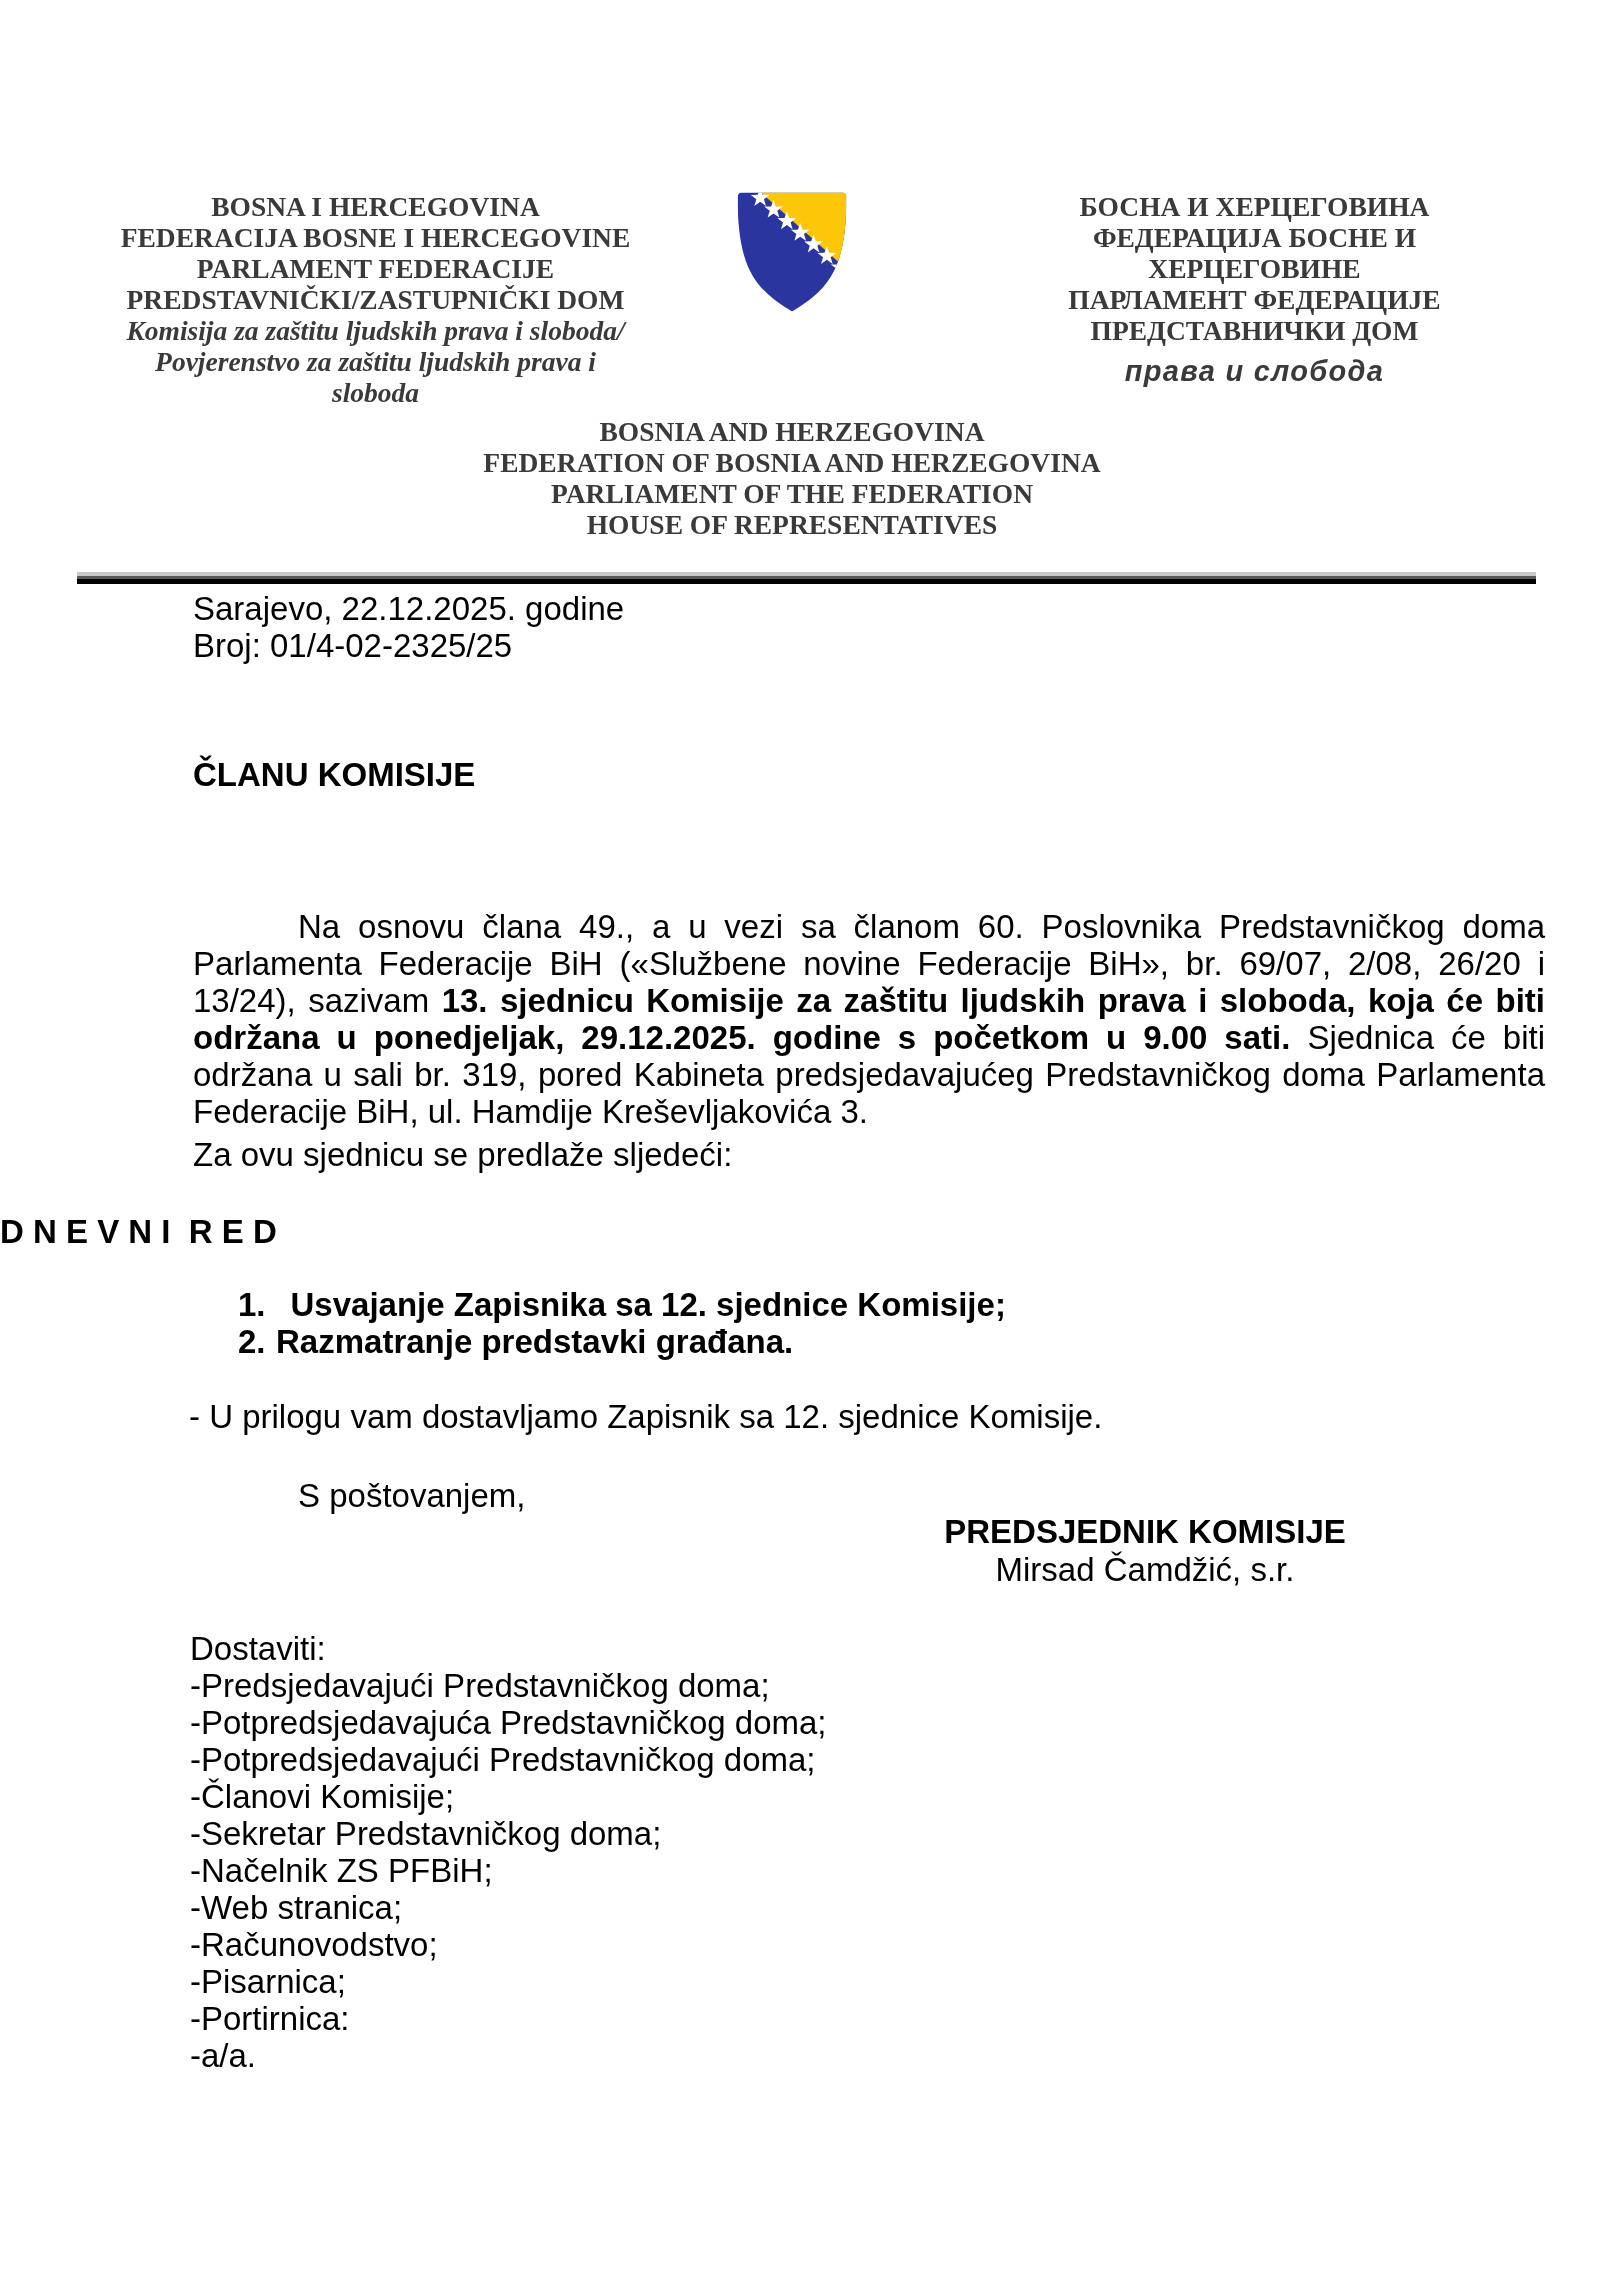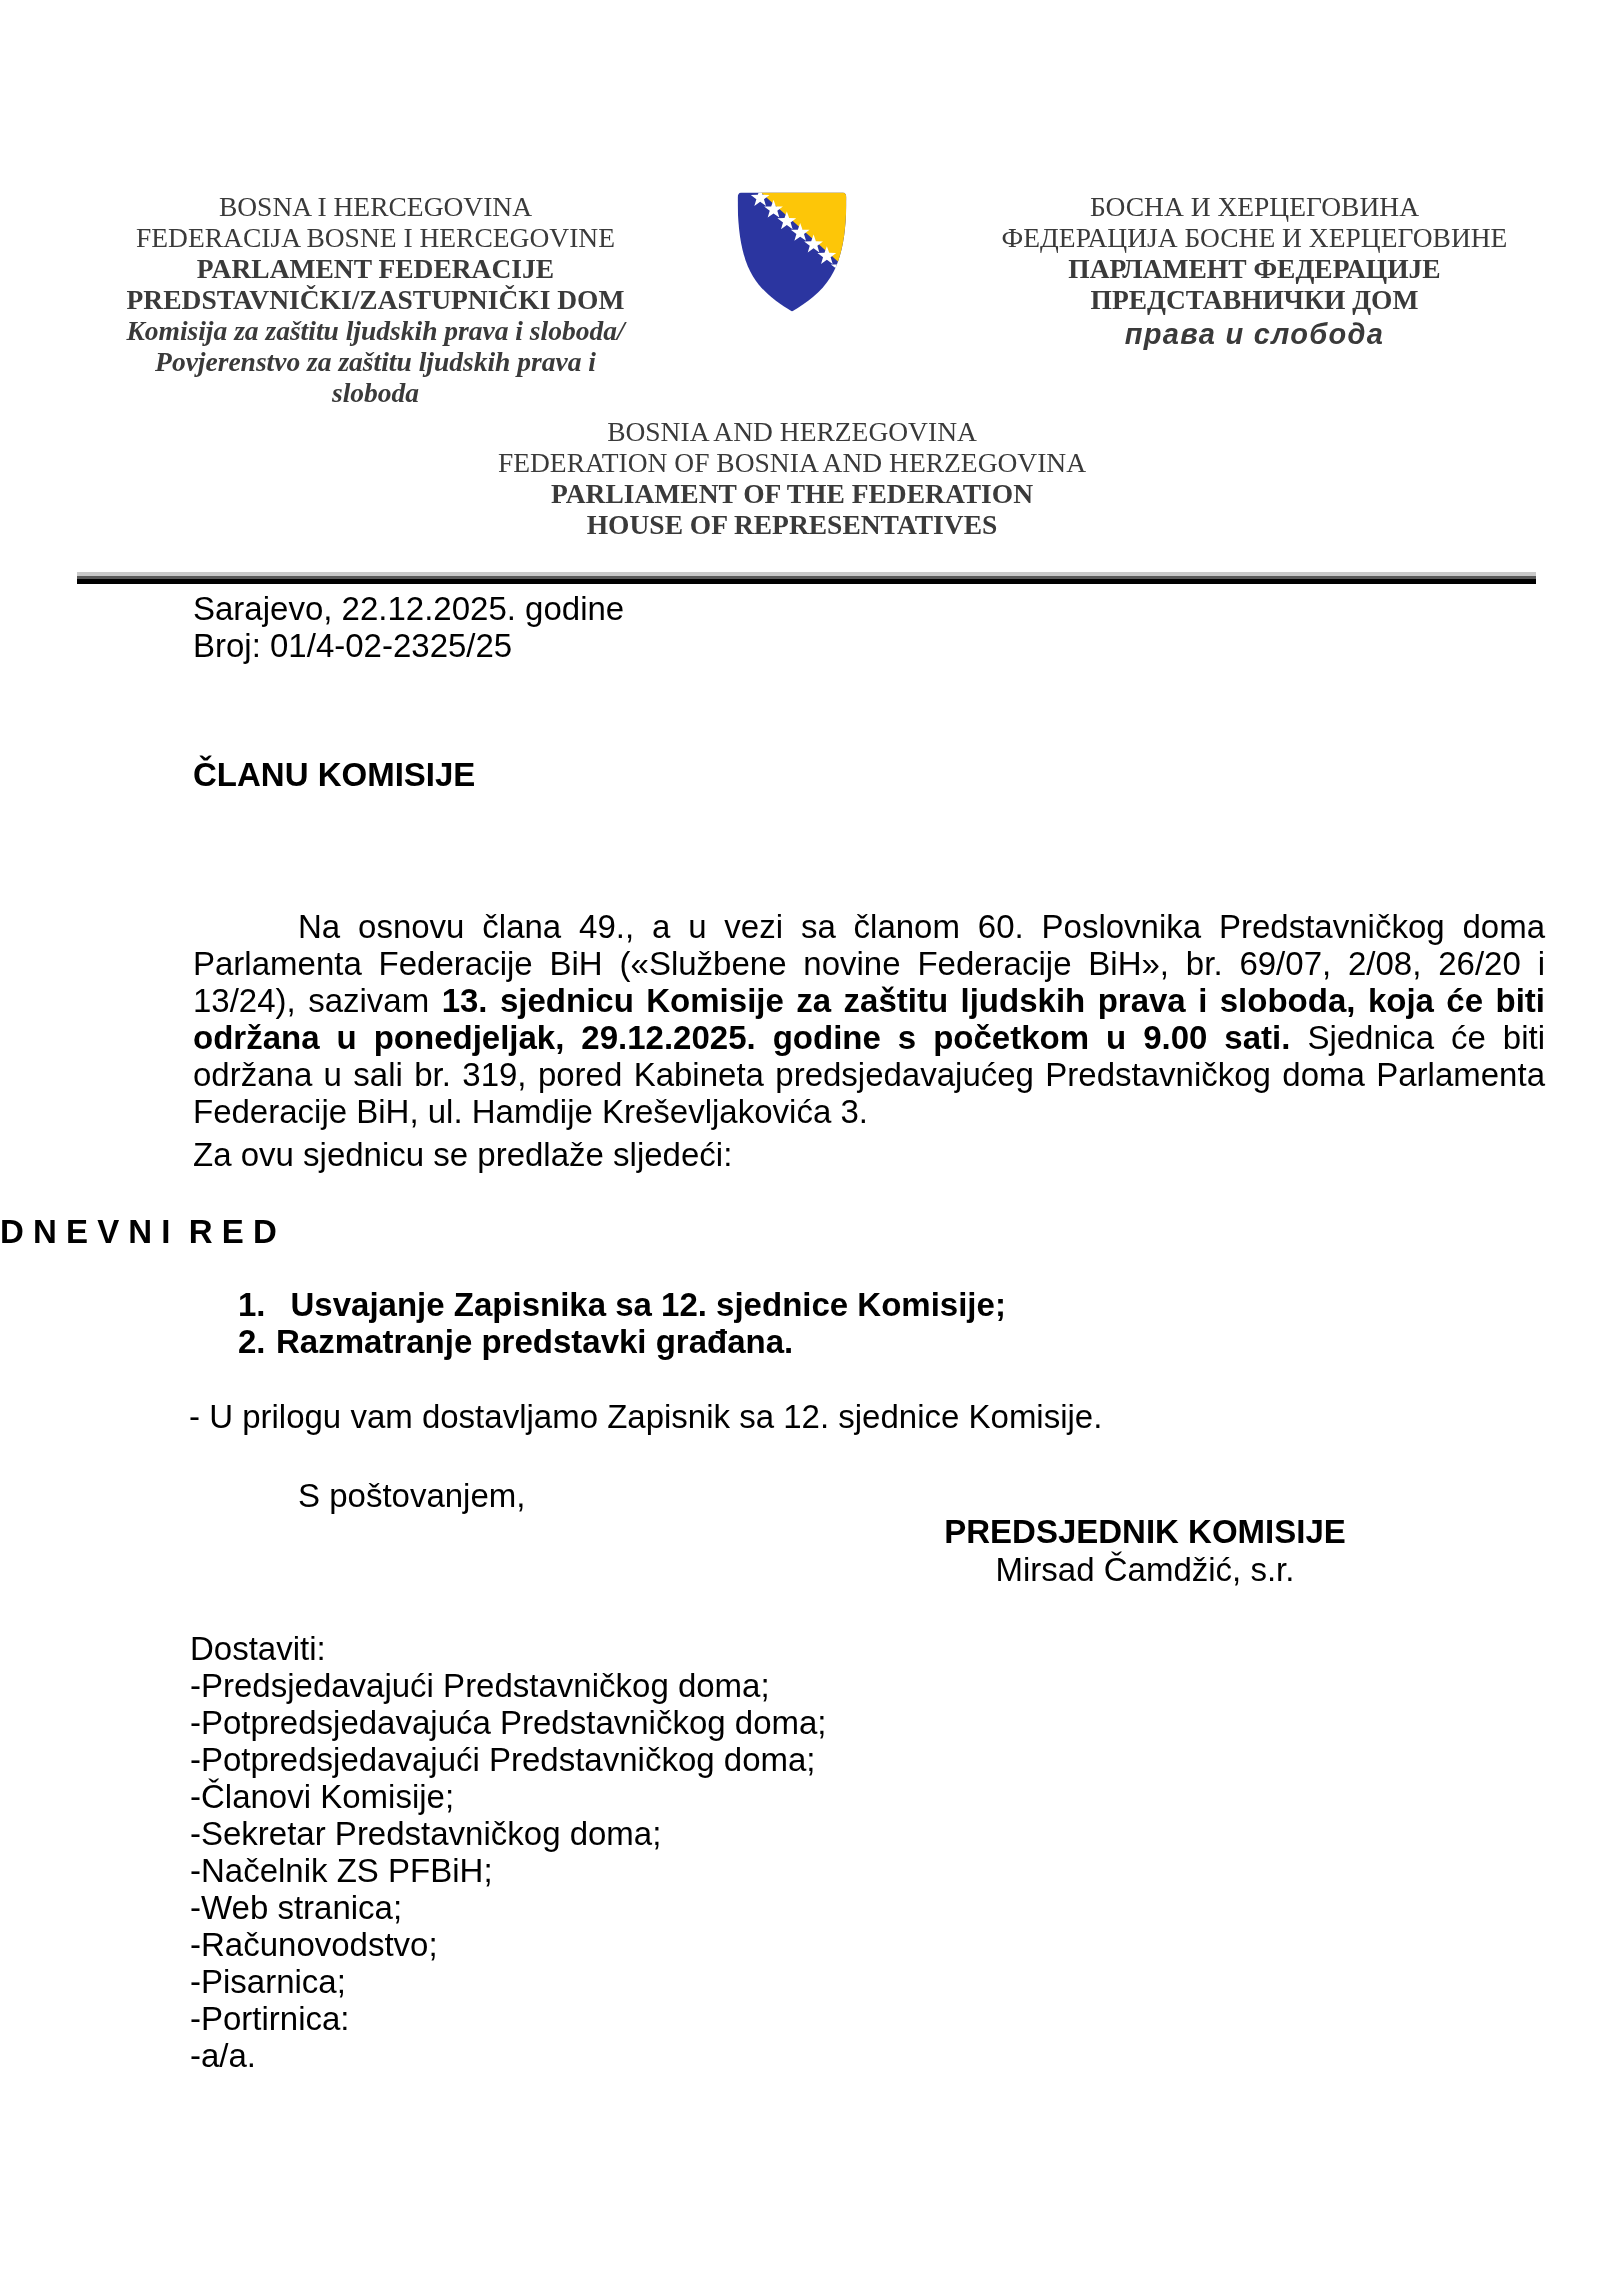--- a/index.html
+++ b/index.html
@@ -10,27 +10,27 @@
     font-family:"Liberation Sans",sans-serif;
     color:#000;
     overflow:hidden;
   }
   
   .hdr-block{position:absolute;text-align:center;color:#3a3a3a;}
   .serif{font-family:"Liberation Serif",serif;}
   .hdr-left{left:110px;top:191px;width:531px;font-size:27.5px;line-height:31px;}
   .hdr-right{left:989px;top:191px;width:531px;font-size:27.5px;line-height:31px;}
   .hdr-center{left:483px;top:416px;width:618px;font-size:27.5px;line-height:31px;}
-  .h-reg{font-weight:400;text-align:center;}
+  .h-reg{font-weight:700;text-align:center;}
   .h-bold{font-weight:700;}
   .h-bi{font-weight:700;font-style:italic;}
   .h-sans-bi{
     font-family:"Liberation Sans",sans-serif;
     font-weight:700;font-style:italic;
-    font-size:29px;letter-spacing:1.3px;margin-top:4px;text-align:center;
+    font-size:29px;letter-spacing:1.3px;margin-top:10px;text-align:center;
   }
   .coa{position:absolute;left:735px;top:191px;width:114px;height:122px;}
   
   .rule{
     position:absolute;left:77px;top:572px;width:1459px;height:12.4px;
     background:linear-gradient(to bottom,#c9c9c9 0 30%,#5a5a5a 30% 62%,#000 62% 100%);
   }
   
   .bodytext{font-size:33px;line-height:37px;}
   .meta{position:absolute;left:193px;top:578px;margin-top:12px;}

